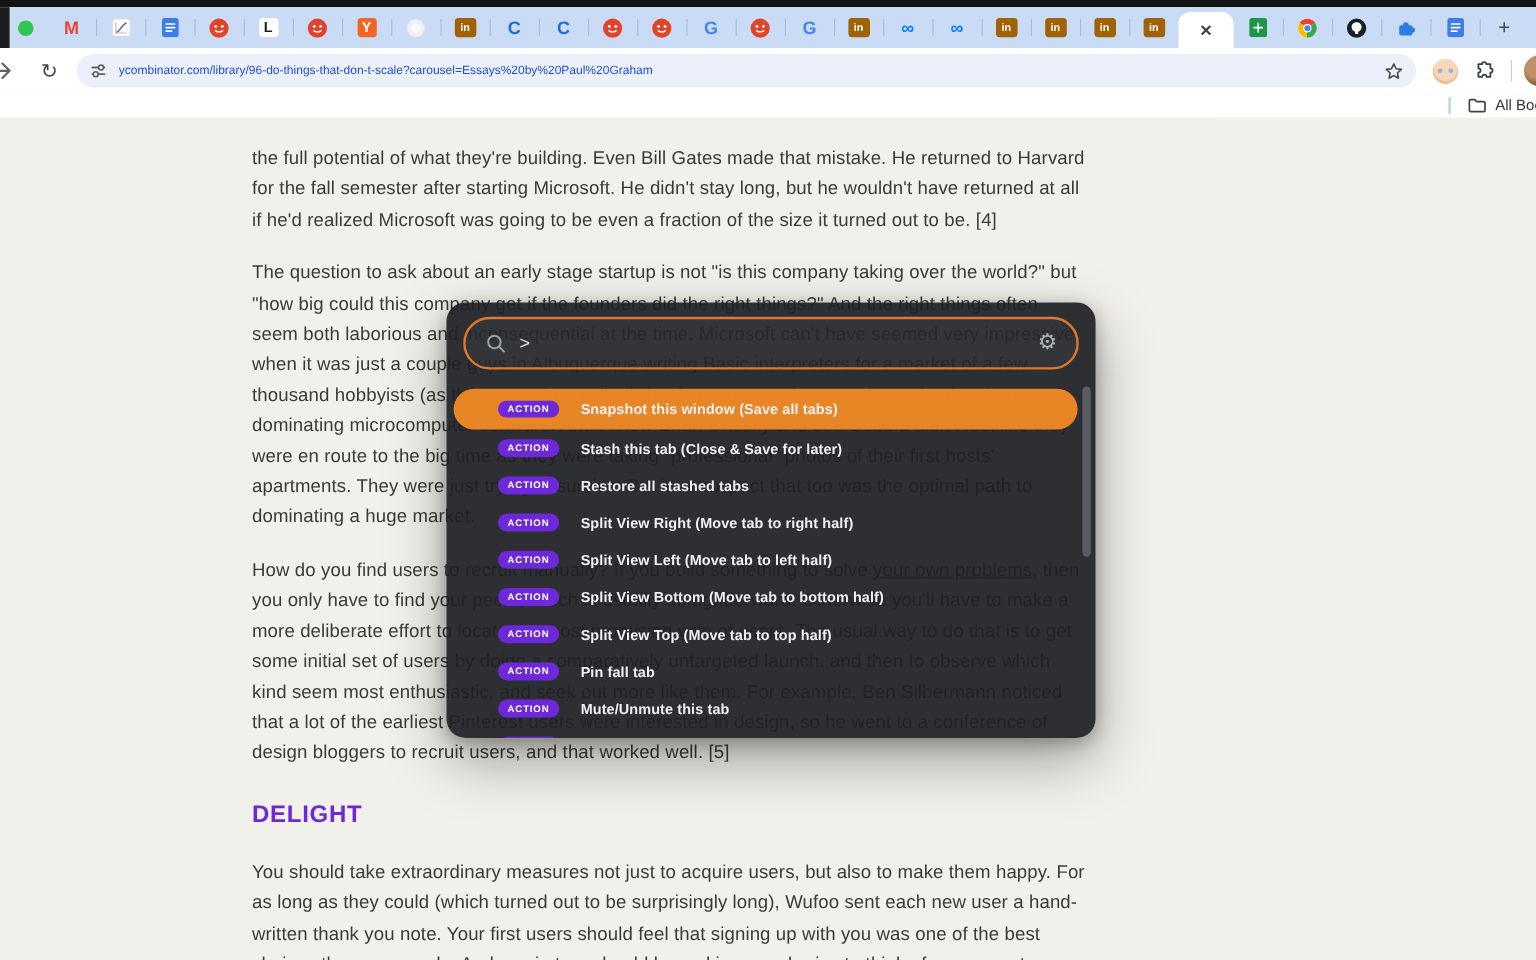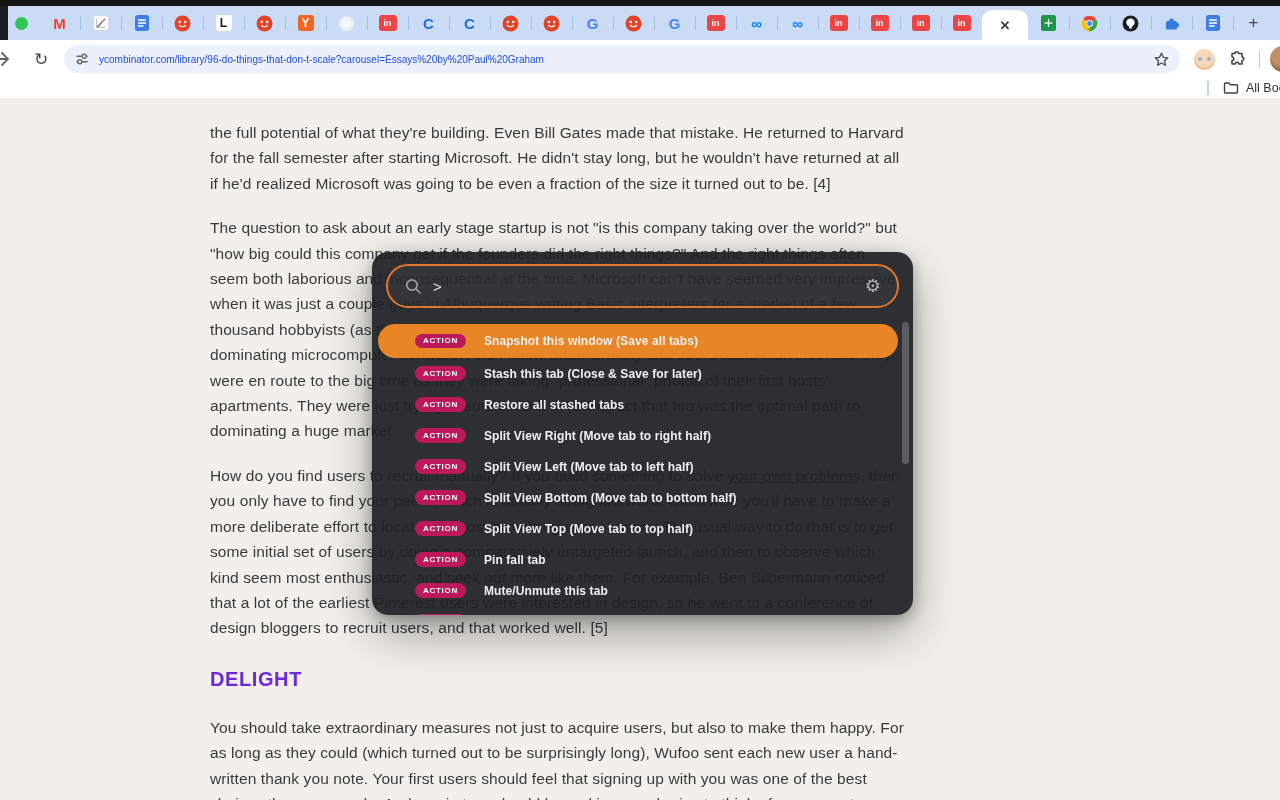--- a/index.html
+++ b/index.html
@@ -17,21 +17,21 @@
   .mini-tab { width:41px; height:34px; display:flex; align-items:center; justify-content:center; position:relative; flex:none; cursor:pointer; }
   .mini-tab + .mini-tab::before { content:""; position:absolute; left:0; top:10px; height:14px; width:1px; background:#a3bede; }
   .mini-tab.active-tab { width:46px; height:30px; background:#ffffff; border-radius:10px 10px 0 0; margin-left:auto; }
   .mini-tab.active-tab::before, .mini-tab.active-tab + .mini-tab::before { display:none; }
   .close-x { font-size:13px; color:#3c4043; font-weight:bold; }
   .fav { width:17px; height:17px; display:flex; align-items:center; justify-content:center; font-weight:bold; }
   .fav svg { display:block; }
   .fav-gmail { color:#EA4335; font-size:15px; }
   .fav-letter { background:#fff; border-radius:3px; color:#1b1b1b; font-size:12px; width:16px; height:16px; }
   .fav-yc { background:#f26522; border-radius:3px; color:#fff; font-size:12px; width:16px; height:16px; }
-  .fav-linkedin { background:#ef4444; border-radius:3px; color:#fff; font-size:9px; width:18px; height:16px; font-weight:bold; }
+  .fav-linkedin { background:#a16207; border-radius:3px; color:#fff; font-size:9px; width:18px; height:16px; font-weight:bold; }
   .fav-cletter { color:#1a6dd8; font-size:15px; }
   .fav-google { color:#4285F4; font-size:15px; }
   .fav-meta { color:#0081fb; font-size:15px; font-weight:bold; }
   .fav-plus { color:#44474b; font-size:17px; font-weight:normal; }
 
   
   .toolbar { position:absolute; left:0; top:40px; width:1280px; height:38px; background:#ffffff; display:flex; align-items:center; }
   .nav-partial { width:12px; height:20px; overflow:hidden; position:relative; flex:none; }
   .nav-partial svg { position:absolute; left:-9px; top:0; }
   .reload-btn { margin-left:18px; width:22px; height:22px; color:#44474b; font-size:17px; display:flex; align-items:center; justify-content:center; flex:none; cursor:pointer; }
@@ -60,21 +60,21 @@
 
   
   .palette { position:absolute; left:372px; top:252px; width:541px; height:363px; background:rgba(30,32,37,0.93); border-radius:16px; box-shadow:0 18px 48px rgba(0,0,0,0.35), 0 4px 14px rgba(0,0,0,0.25); overflow:hidden; }
   .search-pill { margin:12px 14px 0 14px; height:44px; border:2px solid #e2772b; border-radius:23px; display:flex; align-items:center; padding:0 16px; background:rgba(255,255,255,0.03); }
   .magnifier { display:flex; flex:none; }
   .prompt-text { color:#e4e6e9; font-size:15px; margin-left:10px; flex:1; }
   .gear-glyph { color:#aeb2b8; font-size:18px; font-family:"DejaVu Sans", sans-serif; flex:none; cursor:pointer; line-height:1; }
   .action-list { margin-top:16px; }
   .action-row { height:31px; display:flex; align-items:center; padding-left:43px; cursor:pointer; }
   .action-row.selected { height:34px; margin:0 15px 0 6px; padding-left:37px; background:rgba(242,138,36,0.95); border-radius:17px; }
-  .action-badge { background:#be185d; color:#ffffff; font-size:8px; font-weight:bold; letter-spacing:0.7px; border-radius:8px; padding:3.5px 8px 3px 8px; line-height:1; flex:none; }
+  .action-badge { background:#6d28d9; color:#ffffff; font-size:8px; font-weight:bold; letter-spacing:0.7px; border-radius:8px; padding:3.5px 8px 3px 8px; line-height:1; flex:none; }
   .action-label { color:#eef0f2; font-size:12px; font-weight:bold; margin-left:18px; white-space:nowrap; letter-spacing:0.1px; }
   .pal-scrollbar { position:absolute; right:4px; top:70px; width:7px; height:142px; background:#5a5e64; border-radius:4px; cursor:pointer; }
 </style>
 </head>
 <body>
 
 <div class="screen-edge"></div>
 
 <div class="tabstrip">
   <div class="corner-notch"></div>

